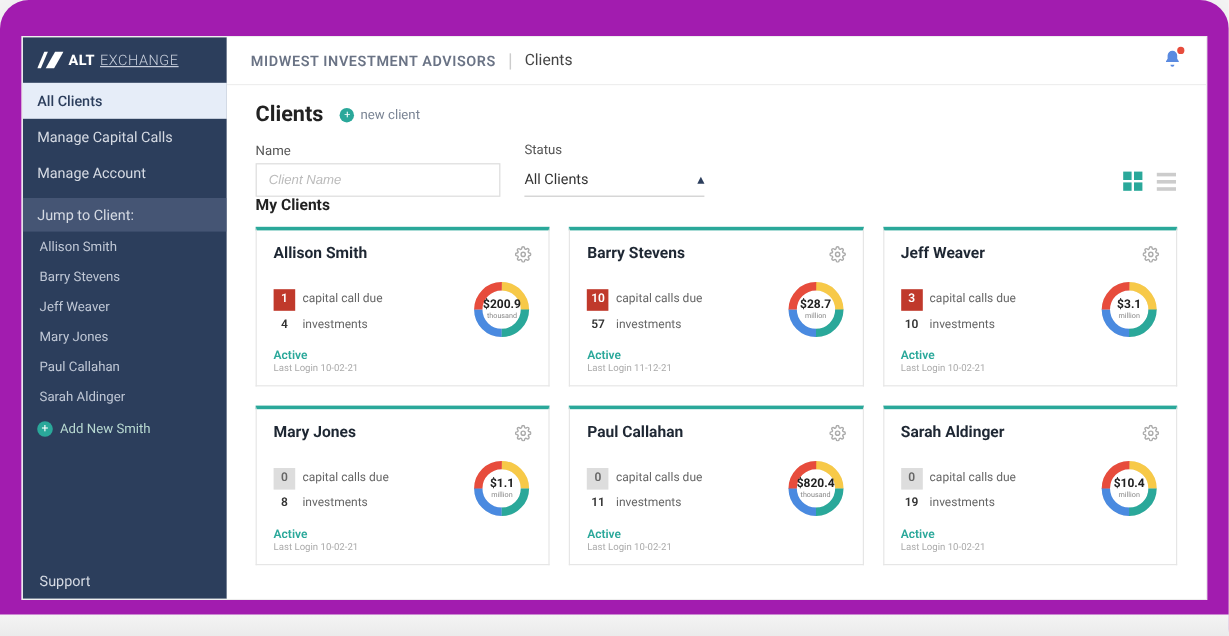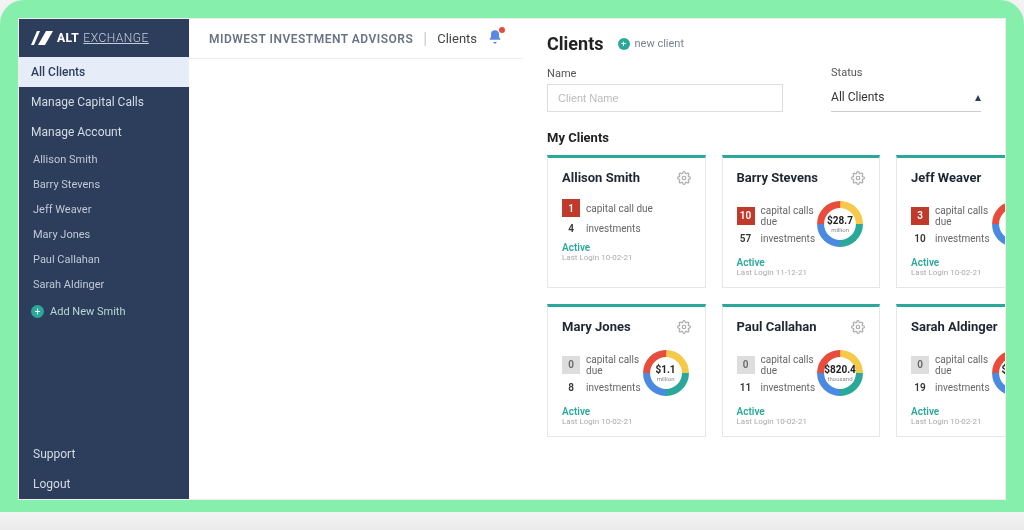--- a/index.html
+++ b/index.html
@@ -1,53 +1,53 @@
 <!DOCTYPE html>
 <html><head>
 <meta charset="utf-8">
 <style>
 * { margin: 0; padding: 0; box-sizing: border-box; }
 body { font-family: -apple-system, BlinkMacSystemFont, "Segoe UI", Roboto, Arial, sans-serif; background: #f5f5f5; display: flex; justify-content: center; align-items: center; min-height: 530px; }
-.laptop { width: 1024px; height: 530px; background: #86efac; border-radius: 24px 24px 6px 6px; padding: 18px 18px 30px; box-shadow: 0 10px 40px rgba(0,0,0,0.08); position: relative; }
+.laptop { width: 1024px; height: 530px; background: #a21caf; border-radius: 24px 24px 6px 6px; padding: 30px 18px 30px; box-shadow: 0 10px 40px rgba(0,0,0,0.08); position: relative; }
 .laptop::after { content: ''; position: absolute; left: -30px; right: -30px; bottom: -6px; height: 24px; background: linear-gradient(#f4f4f4,#e8e8e8); border-radius: 0 0 14px 14px; }
 .screen { width: 100%; height: 100%; background: #fff; display: flex; overflow: hidden; border: 1px solid #eee; }
 
 .sidebar { width: 170px; background: #2c3e5c; color: #d5dae3; display: flex; flex-direction: column; font-size: 12px; }
 .logo { height: 38px; display: flex; align-items: center; padding: 0 12px; gap: 4px; color: #fff; font-weight: 600; letter-spacing: .5px; }
 .logo svg { flex-shrink: 0; }
 .logo .alt { font-weight: 800; }
 .logo .exchange { font-weight: 300; color: #c7cedb; text-decoration: underline; }
 .nav-item { padding: 8px 12px; cursor: pointer; }
 .nav-item.active { background: #e6edf8; color: #2c3e5c; font-weight: 500; }
 .section-label { background: #455574; color: #d5dae3; padding: 7px 12px; margin-top: 6px; font-size: 12px; }
 .client-link { padding: 6px 14px; font-size: 11px; color: #c0c8d6; cursor: pointer; }
 .add-client { padding: 8px 12px; display: flex; align-items: center; gap: 6px; color: #b8d9d1; font-size: 11px; cursor: pointer; }
 .add-client .plus { width: 13px; height: 13px; border-radius: 50%; background: #2aa89a; color: #fff; display: flex; align-items: center; justify-content: center; font-size: 10px; line-height: 1; }
 .spacer { flex: 1; }
 .bottom-link { padding: 8px 14px; font-size: 12px; cursor: pointer; }
 
-.main { flex: 1; display: flex; background: #fff; overflow: hidden; justify-content: flex-end; }
+.main { flex: 1; display: flex; flex-direction: column; background: #fff; overflow: hidden; justify-content: flex-end; }
 .topbar { height: 40px; border-bottom: 1px solid #eee; display: flex; align-items: center; padding: 0 20px; gap: 10px; }
 .firm-name { color: #6a7385; font-size: 12px; font-weight: 600; letter-spacing: .5px; text-transform: uppercase; }
 .divider { color: #ccc; }
 .crumb { color: #444; font-size: 13px; }
 .bell { margin-left: auto; position: relative; }
 .bell svg { fill: #5a8ae0; }
 .bell .dot { position: absolute; top: -2px; right: -2px; width: 6px; height: 6px; background: #e74c3c; border-radius: 50%; }
 
 .content { flex: 1; padding: 14px 24px; overflow-y: auto; }
 .page-title-row { display: flex; align-items: center; gap: 14px; margin-bottom: 12px; }
 .page-title { font-size: 18px; font-weight: 700; color: #222; }
 .new-client { display: flex; align-items: center; gap: 5px; color: #7a8494; font-size: 11px; cursor: pointer; }
 .new-client .dot2 { width: 12px; height: 12px; border-radius: 50%; background: #2aa89a; color: #fff; display: flex; align-items: center; justify-content: center; font-size: 9px; }
 
-.filters { display: flex; gap: 48px; align-items: flex-end; margin-bottom: 18px; }
+.filters { display: flex; gap: 20px; align-items: flex-end; margin-bottom: 0; }
 .filter { display: flex; flex-direction: column; gap: 4px; }
 .filter label { font-size: 11px; color: #555; }
-.filter input[type=text] { width: 236px; padding: 7px 10px; border: 1px solid #ddd; font-size: 11px; color: #333; }
+.filter input[type=text] { width: 204px; padding: 7px 10px; border: 1px solid #ddd; font-size: 11px; color: #333; font-style: italic; }
 .filter input[type=text]::placeholder { color: #bbb; }
 .select { width: 150px; padding: 7px 0; border-bottom: 1px solid #ccc; font-size: 12px; color: #333; display: flex; justify-content: space-between; align-items: center; cursor: pointer; }
 .select .caret { color: #2c3e5c; }
 .cb-row { display: flex; align-items: center; gap: 6px; font-size: 12px; color: #444; padding: 7px 0; border-bottom: 1px solid #ccc; width: 160px; cursor: pointer; }
 .cb-row .cb { width: 13px; height: 13px; border: 1px solid #888; }
 .view-toggles { margin-left: auto; display: flex; gap: 10px; }
 .view-btn { cursor: pointer; }
 
 .section-title { font-size: 13px; font-weight: 700; color: #222; margin-bottom: 10px; }
 .grid { display: grid; grid-template-columns: repeat(3, 1fr); gap: 16px; }
@@ -83,35 +83,35 @@
             <path d="M7 14 L15 0 L22 0 L14 14 Z" fill="#fff"></path>
           </svg>
     <span class="alt">ALT</span>
           <span class="exchange">EXCHANGE</span>
   </div>
   <div id="nav-items">
           <div class="nav-item active">All Clients</div>
           <div class="nav-item">Manage Capital Calls</div>
           <div class="nav-item">Manage Account</div>
         </div>
+  <div class="section-label">Jump to Client:</div>
   <div id="client-links">
           <div class="client-link">Allison Smith</div>
           <div class="client-link">Barry Stevens</div>
           <div class="client-link">Jeff Weaver</div>
           <div class="client-link">Mary Jones</div>
           <div class="client-link">Paul Callahan</div>
           <div class="client-link">Sarah Aldinger</div>
         </div>
   <div class="add-client">
     <span class="plus">+</span>
     <span>Add New Smith</span>
   </div>
   <div class="spacer"></div>
   <div class="bottom-link">Support</div>
-  <div class="bottom-link">Logout</div>
 </aside>
 
 <main class="main">
   <div class="topbar">
     <span class="firm-name">MIDWEST INVESTMENT ADVISORS</span>
     <span class="divider">|</span>
     <span class="crumb">Clients</span>
     <div class="bell">
       <svg width="16" height="16" viewBox="0 0 24 24">
               <path d="M12 2a6 6 0 00-6 6v4l-2 3v1h16v-1l-2-3V8a6 6 0 00-6-6zm0 20a2.5 2.5 0 002.5-2.5h-5A2.5 2.5 0 0012 22z"></path>
@@ -174,20 +174,30 @@
                 <div class="stats">
                   <div class="stat">
                     <span class="badge red">1</span>
                     <span>capital call due</span>
                   </div>
                   <div class="stat">
                     <span class="num">4</span>
                     <span>investments</span>
                   </div>
                 </div>
+                <div class="donut-wrap"><svg width="50" height="50" viewBox="0 0 36 36">
+                    <circle cx="18" cy="18" r="14" fill="none" stroke="#eee" stroke-width="5"></circle>
+                    <circle cx="18" cy="18" r="14" fill="none" stroke="#f7c948" stroke-width="5" stroke-dasharray="22 66" transform="rotate(-90 18 18)"></circle>
+                    <circle cx="18" cy="18" r="14" fill="none" stroke="#2aa89a" stroke-width="5" stroke-dasharray="22 66" transform="rotate(0 18 18)"></circle>
+                    <circle cx="18" cy="18" r="14" fill="none" stroke="#4a8ae0" stroke-width="5" stroke-dasharray="22 66" transform="rotate(90 18 18)"></circle>
+                    <circle cx="18" cy="18" r="14" fill="none" stroke="#e74c3c" stroke-width="5" stroke-dasharray="22 66" transform="rotate(180 18 18)"></circle>
+                  </svg><div class="donut-label">
+                    <span class="donut-val">$200.9</span>
+                    <span class="donut-unit">thousand</span>
+                  </div></div>
               </div>
               <div class="card-foot">
                 <div class="status">Active</div>
                 <div class="last-login">Last Login 10-02-21</div>
               </div>
             </div>
             <div class="card">
               <div class="card-head">
                 <span class="client-name">Barry Stevens</span>
                 <span class="gear"><svg width="14" height="14" viewBox="0 0 24 24" fill="none" stroke="currentColor" stroke-width="2">

